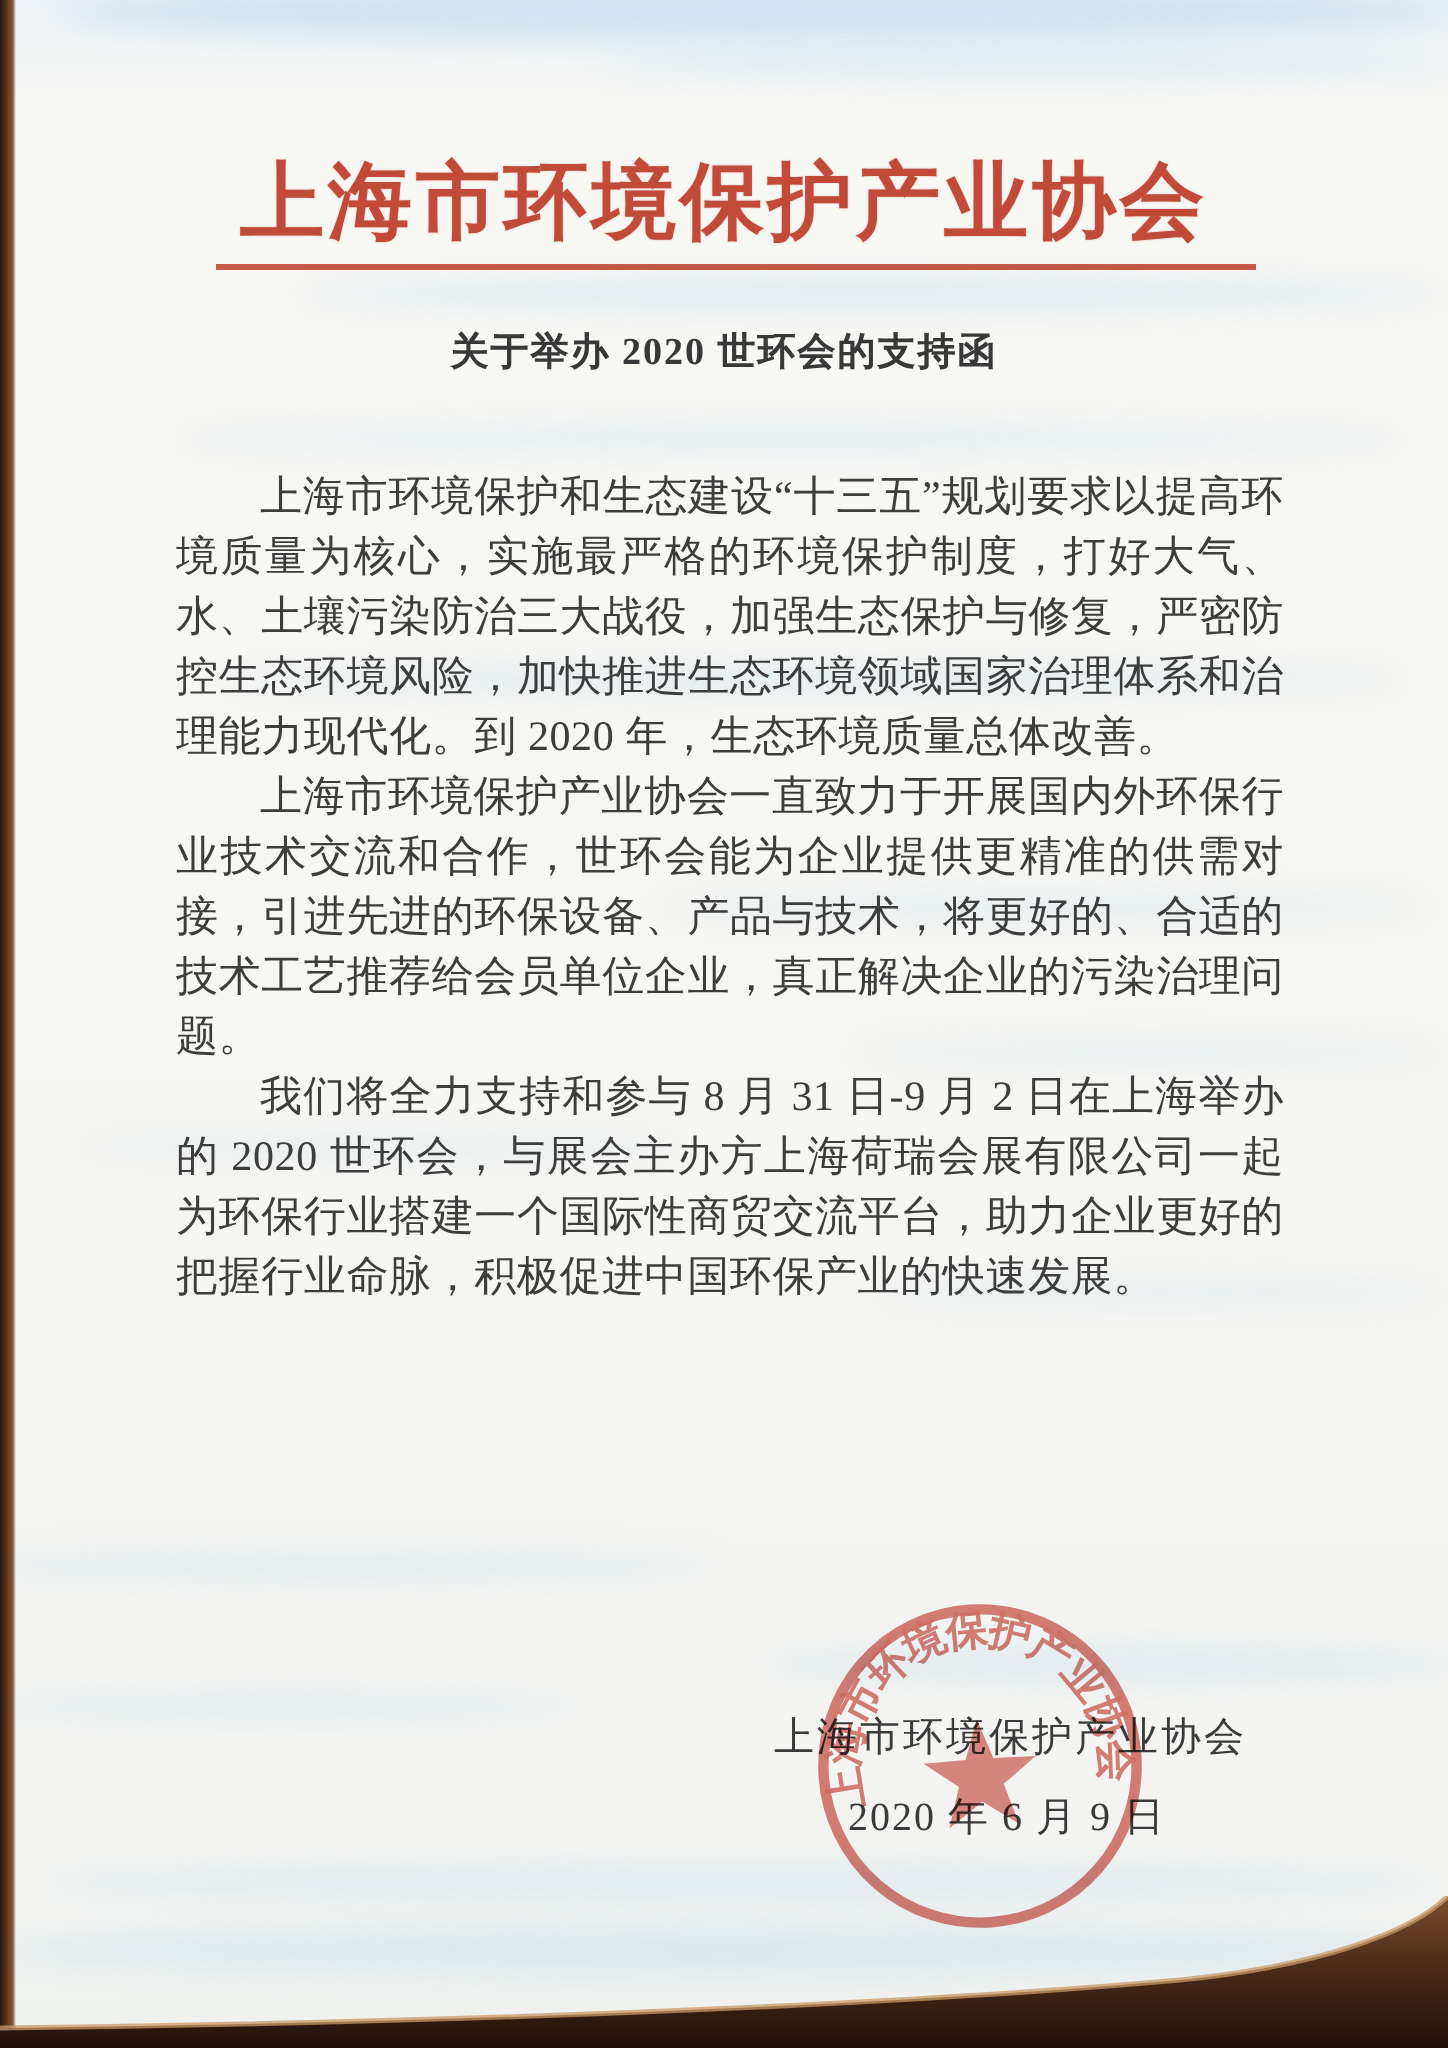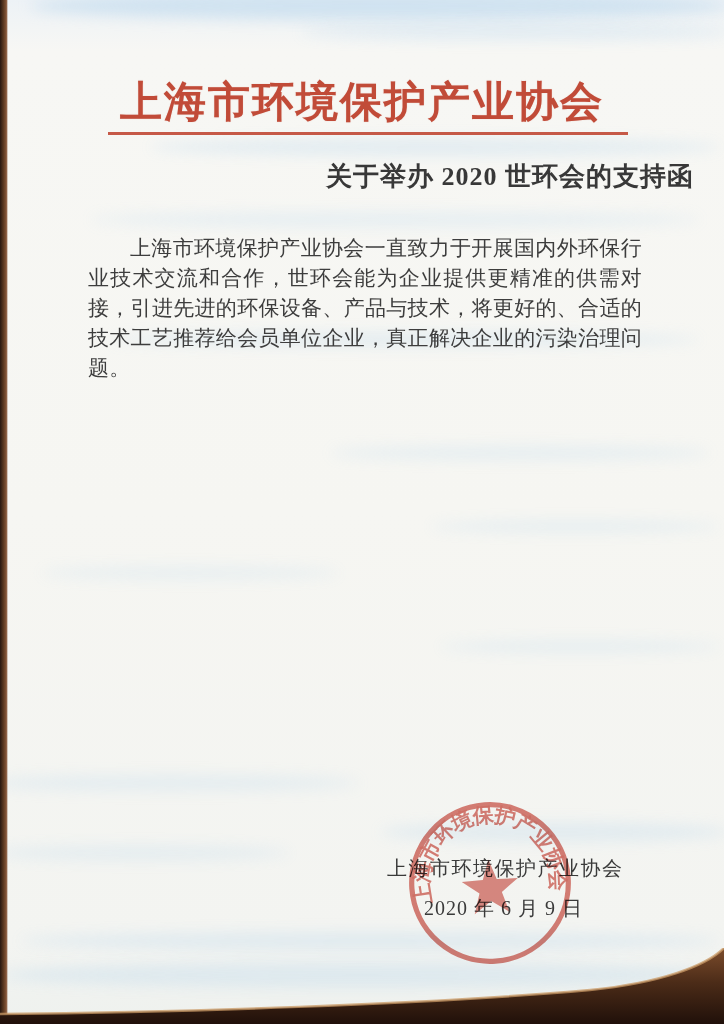--- a/index.html
+++ b/index.html
@@ -32,22 +32,22 @@
     font-size:42px;line-height:52px;letter-spacing:2px;
     color:#c14b38;font-weight:600;
     text-shadow:0 0 1px rgba(193,75,56,.35);
   }
   .title-rule{
     position:absolute;left:108px;top:132px;width:520px;height:3px;
     background:#c14b38;opacity:.92;
   }
   .letter-title{
     position:absolute;left:30px;top:161px;width:664px;
-    text-align:right;
-    font-size:26px;line-height:32px;letter-spacing:1px;
+    text-align:center;
+    font-size:19px;line-height:32px;letter-spacing:1px;
     color:#383838;font-weight:600;
   }
   .body-text{
     position:absolute;left:88px;top:233px;width:554px;
     font-size:21px;line-height:30px;letter-spacing:.3px;
     color:#3d3d3d;
     text-align:justify;
   }
   .body-text p{margin:0;text-indent:2em;}
   .signature{
@@ -95,21 +95,23 @@
     </defs>
     <path d="M0 66 C 180 64 420 57 590 42 C 660 35 706 18 724 0 L724 76 L0 76 Z" fill="url(#gb)"></path>
     <path d="M0 66 C 180 64 420 57 590 42 C 660 35 706 18 724 0" fill="none" stroke="#c99a66" stroke-width="2.5" opacity=".75"></path>
   </svg>
 
   <div class="org-title">上海市环境保护产业协会</div>
   <div class="title-rule"></div>
   <div class="letter-title">关于举办 2020 世环会的支持函</div>
 
   <div class="body-text">
+    <p>上海市环境保护和生态建设“十三五”规划要求以提高环境质量为核心，实施最严格的环境保护制度，打好大气、水、土壤污染防治三大战役，加强生态保护与修复，严密防控生态环境风险，加快推进生态环境领域国家治理体系和治理能力现代化。到 2020 年，生态环境质量总体改善。</p>
     <p>上海市环境保护产业协会一直致力于开展国内外环保行业技术交流和合作，世环会能为企业提供更精准的供需对接，引进先进的环保设备、产品与技术，将更好的、合适的技术工艺推荐给会员单位企业，真正解决企业的污染治理问题。</p>
+    <p>我们将全力支持和参与 8 月 31 日-9 月 2 日在上海举办的 2020 世环会，与展会主办方上海荷瑞会展有限公司一起为环保行业搭建一个国际性商贸交流平台，助力企业更好的把握行业命脉，积极促进中国环保产业的快速发展。</p>
   </div>
 
   <div class="signature">上海市环境保护产业协会</div>
   <div class="date">2020 年 6 月 9 日</div>
 
   <svg class="stamp" viewBox="0 0 200 200">
     <circle cx="100" cy="100" r="90" fill="none" stroke="#cf5348" stroke-width="6" opacity="0.9"></circle>
     <polygon points="100,73 108,96 132.3,96.5 112.9,111.2 120,134.5 100,120.6 80,134.5 87.1,111.2 67.7,96.5 92,96" fill="#cf5348" fill-opacity="0.82"></polygon>
     <defs>
       <path id="sealArc" d="M 32.4 118.1 A 70 70 0 1 1 167.6 118.1" fill="none"></path>

